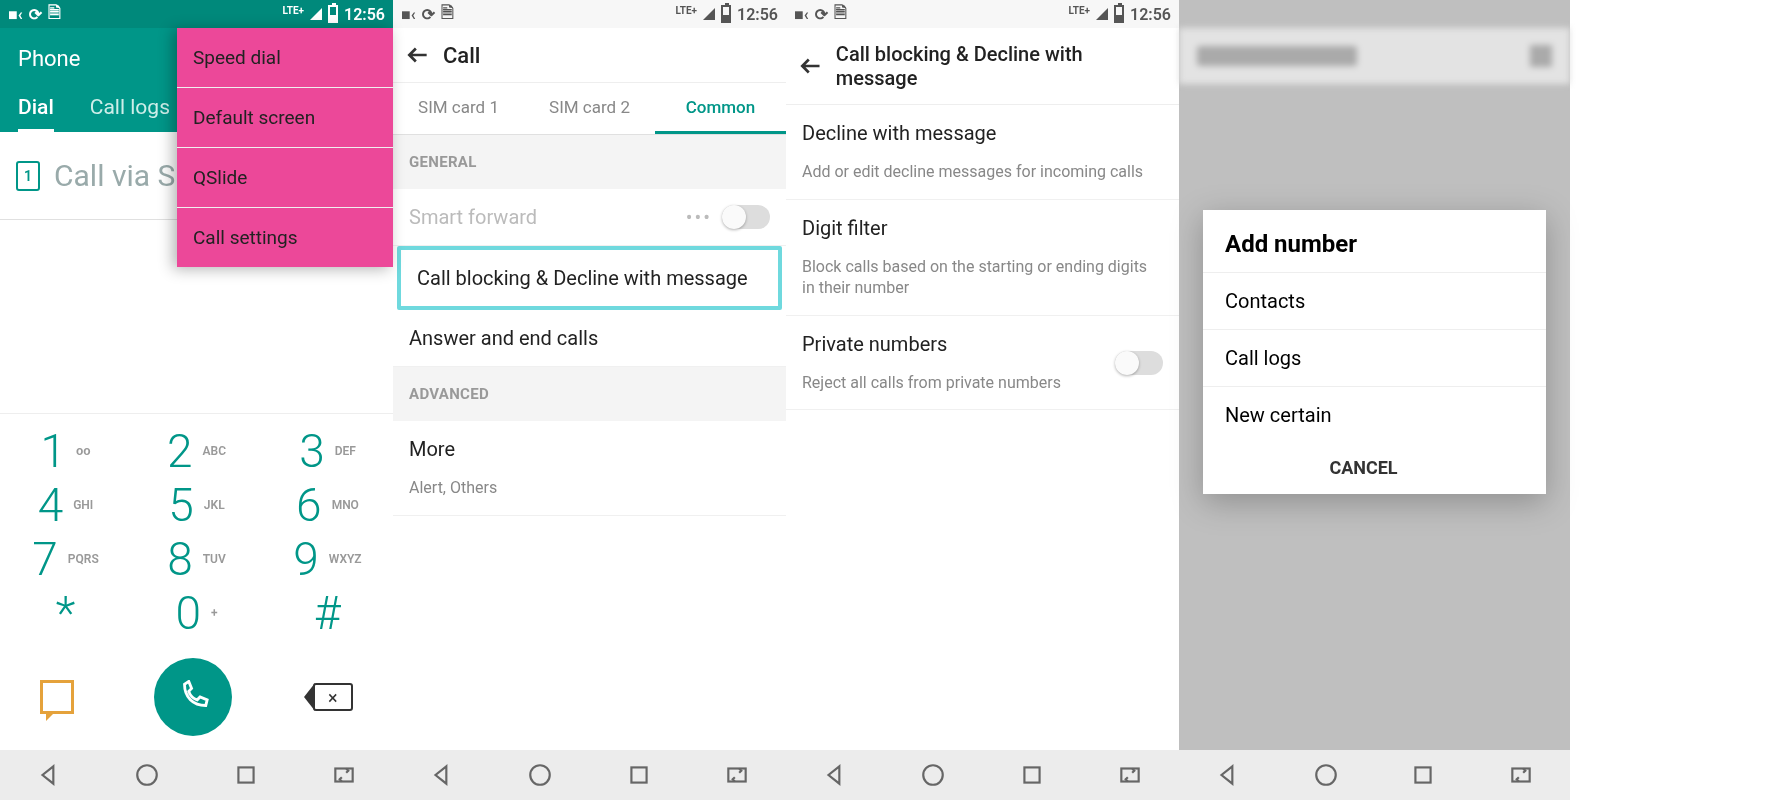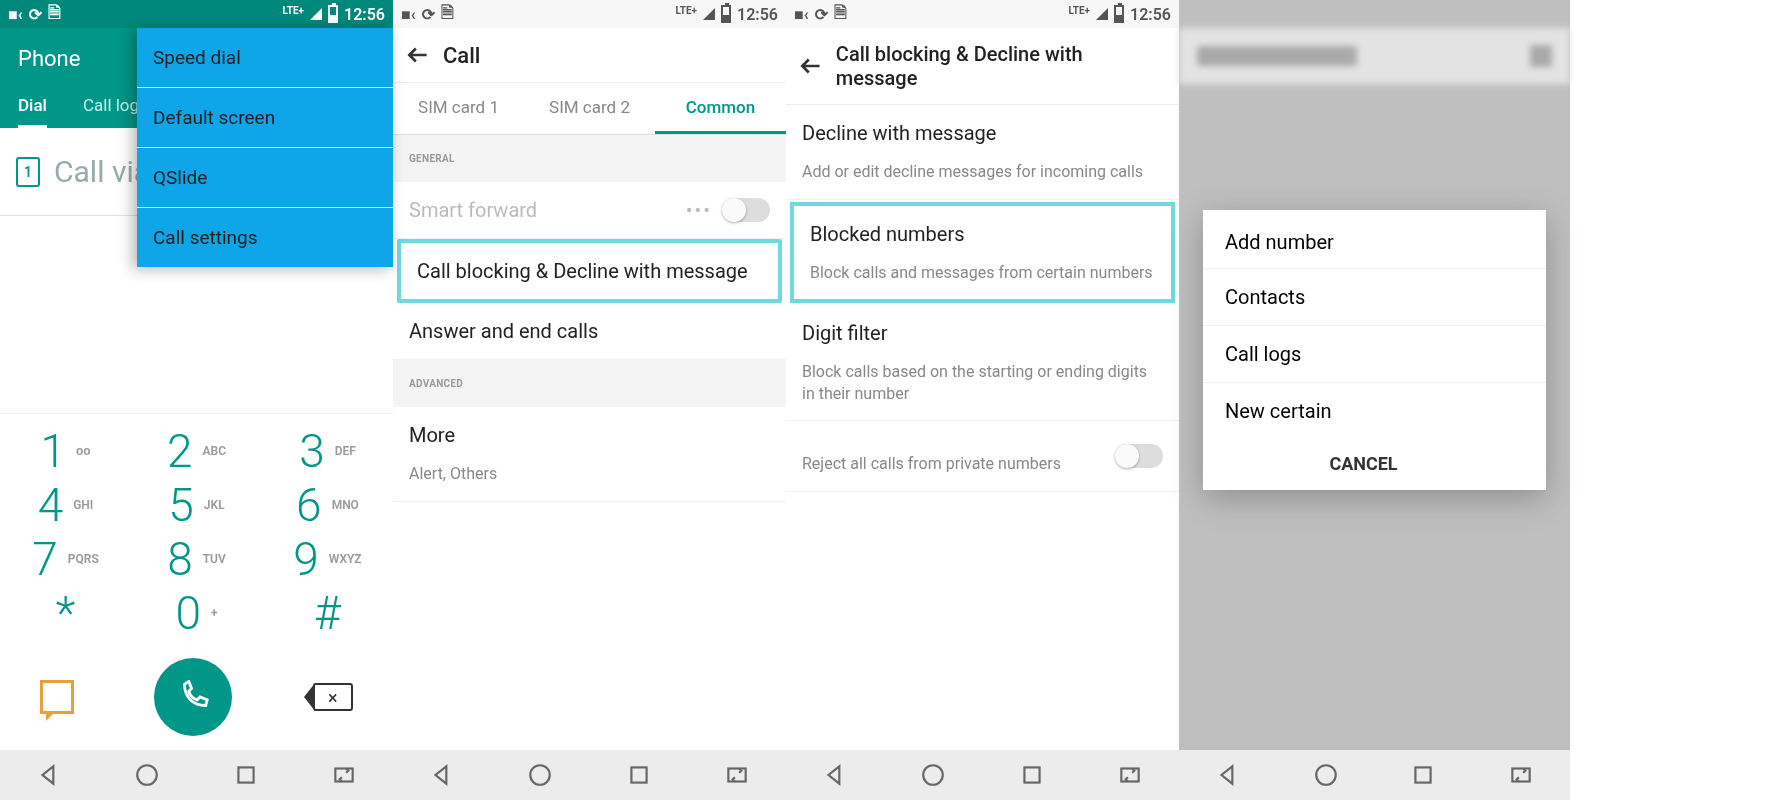--- a/index.html
+++ b/index.html
@@ -16,66 +16,66 @@
 .statusbar .batt::before{content:"";position:absolute;top:-4px;left:2px;width:4px;height:2px;background:currentColor}
 .statusbar .batt::after{content:"";position:absolute;bottom:0;left:0;right:0;height:40%;background:currentColor}
 .statusbar .lte{font-size:10px;font-weight:700;position:relative;top:-4px}
 
 .navbar{height:50px;background:#ececec;display:flex;align-items:center;justify-content:space-around}
 .navbar svg{width:26px;height:26px;stroke:#666;fill:none;stroke-width:2}
 
 .phone-hdr{background:#009688;color:#fff;padding:18px 18px 0 18px}
 .phone-title{font-size:22px}
 .phone-tabs{display:flex;margin-top:14px}
-.phone-tab{padding:10px 0;margin-right:36px;font-size:17px;color:#cdeee9}
+.phone-tab{padding:10px 0;margin-right:36px;font-size:21px;color:#cdeee9}
 .phone-tab.act{color:#fff;border-bottom:3px solid #fff;font-weight:500}
 .dial-input{display:flex;align-items:center;padding:26px 16px;border-bottom:1px solid #e0e0e0}
 .sim-box{width:24px;height:30px;border:2px solid #009688;border-radius:3px;display:flex;align-items:center;justify-content:center;color:#009688;font-size:14px;font-weight:600;margin-right:14px}
 .dial-txt{color:#9aa;font-size:30px}
 .keypad{flex:1;display:grid;grid-template-columns:repeat(3,1fr);grid-template-rows:repeat(4,1fr);padding:10px 0;border-top:1px solid #eee}
 .key{display:flex;align-items:center;justify-content:center;gap:10px}
 .key .num{color:#009688;font-size:46px;font-weight:300}
 .key .ltr{color:#999;font-size:12px;font-weight:600}
 .dial-row{display:flex;align-items:center;justify-content:space-around;padding:8px 0 14px 0}
 .msg-ic{width:34px;height:34px;border:3px solid #e5a23b;position:relative}
 .msg-ic::after{content:"";position:absolute;left:3px;bottom:-10px;width:0;height:0;border-top:10px solid #e5a23b;border-right:10px solid transparent}
 .call-btn{width:78px;height:78px;border-radius:50%;background:#009688;display:flex;align-items:center;justify-content:center}
 .call-btn svg{width:34px;height:34px;stroke:#fff;fill:none;stroke-width:2}
 .bksp{width:40px;height:28px;border:2px solid #333;border-radius:3px;position:relative;display:flex;align-items:center;justify-content:center}
 .bksp::before{content:"";position:absolute;left:-11px;width:0;height:0;border-top:14px solid transparent;border-bottom:14px solid transparent;border-right:11px solid #333}
 .bksp::after{content:"×";font-size:18px;color:#333}
 
-.popup{position:absolute;right:0;top:28px;width:256px;background:#0ea5e9;box-shadow:-4px 2px 14px rgba(0,0,0,.3);z-index:5}
+.popup{position:absolute;right:0;top:28px;width:216px;background:#ec4899;box-shadow:-4px 2px 14px rgba(0,0,0,.3);z-index:5}
 .popup-item{padding:18px 16px;font-size:19px;color:#222;border-top:1px solid #f0f0f0}
 .popup-item:first-child{border-top:0}
 
 .hdr2{display:flex;align-items:center;padding:14px 12px;border-bottom:1px solid #eee}
 .hdr2 svg{width:26px;height:26px;stroke:#333;fill:none;stroke-width:2.5;margin-right:12px}
 .hdr2 .t{font-size:22px;font-weight:500;color:#222}
 .subtabs{display:flex;border-bottom:1px solid #e0e0e0}
 .subtab{flex:1;text-align:center;padding:14px 0;font-size:17px;color:#888}
 .subtab.act{color:#009688;border-bottom:3px solid #009688;font-weight:500}
-.sec-hdr{background:#f4f4f4;padding:18px 16px;font-size:10px;font-weight:700;color:#999;letter-spacing:.3px}
+.sec-hdr{background:#f4f4f4;padding:18px 16px;font-size:15px;font-weight:700;color:#999;letter-spacing:.3px}
 .row{padding:16px 16px;border-bottom:1px solid #f0f0f0;position:relative}
 .row .ttl{font-size:20px;color:#222}
 .row .sub{font-size:16px;color:#888;margin-top:16px;line-height:1.35}
 .row.dim .ttl,.row.dim .sub{color:#bbb}
 .row .tog{position:absolute;right:16px;top:50%;transform:translateY(-50%);width:48px;height:24px;background:#ddd;border-radius:20px}
 .row .tog::after{content:"";position:absolute;width:24px;height:24px;border-radius:50%;background:#fafafa;box-shadow:0 1px 3px rgba(0,0,0,.3);left:0;top:0}
 .row .dots{position:absolute;right:74px;top:50%;transform:translateY(-50%);color:#bbb;font-size:20px;letter-spacing:2px}
 .hl{border:4px solid #6fd9de;border-radius:2px;margin:0 4px}
 
 .hl3{border:4px solid #6fd9de;margin:2px 4px}
 
 .dim-bg{position:absolute;inset:0;background:#bfbfbf;z-index:1}
 .blurbar{position:absolute;top:28px;left:0;right:0;height:56px;background:#e3e3e3;display:flex;align-items:center;padding:0 18px;z-index:2;filter:blur(3px)}
 .blurbar .bt{width:160px;height:20px;background:#aaa;border-radius:3px}
 .blurbar .bx{position:absolute;right:18px;width:22px;height:22px;background:#aaa}
 .dialog{position:absolute;left:24px;right:24px;top:210px;background:#fff;z-index:5;padding:20px 0 8px 0;box-shadow:0 8px 30px rgba(0,0,0,.25)}
-.dialog-title{font-size:20px;font-weight:400;padding:0 22px 14px 22px}
+.dialog-title{font-size:24px;font-weight:700;padding:0 22px 14px 22px}
 .dialog-item{padding:16px 22px;font-size:20px;border-top:1px solid #eee}
 .dialog-cancel{text-align:center;padding:14px 22px 8px 0;font-size:18px;font-weight:700;color:#333}
 .flex-sp{flex:1}
 </style>
 </head>
 <body>
 
 <div class="shot">
   <div class="statusbar teal">
     <div class="l">
@@ -281,33 +281,28 @@
         <path d="M20 12H4M10 6l-6 6 6 6"></path>
       </svg>
     <div class="t" style="font-size:20px">Call blocking &amp; Decline with message</div>
   </div>
 
   <div class="row">
     <div class="ttl">Decline with message</div>
     <div class="sub">Add or edit decline messages for incoming calls</div>
   </div>
 
-  <div class="hl3">
-    <div class="row" style="border-bottom:0">
-      <div class="ttl">Blocked numbers</div>
-      <div class="sub">Block calls and messages from certain numbers</div>
-    </div>
-  </div>
 
   <div class="row">
     <div class="ttl">Digit filter</div>
     <div class="sub">Block calls based on the starting or ending digits in their number</div>
   </div>
 
   <div class="row">
+    <div class="ttl">Private numbers</div>
     <div class="sub" style="max-width:260px">Reject all calls from private numbers</div>
     <div class="tog"></div>
   </div>
 
   <div class="flex-sp"></div>
 
   <div class="navbar">
     <svg viewBox="0 0 24 24">
         <path d="M16 4 6 12l10 8z"></path>
       </svg>

